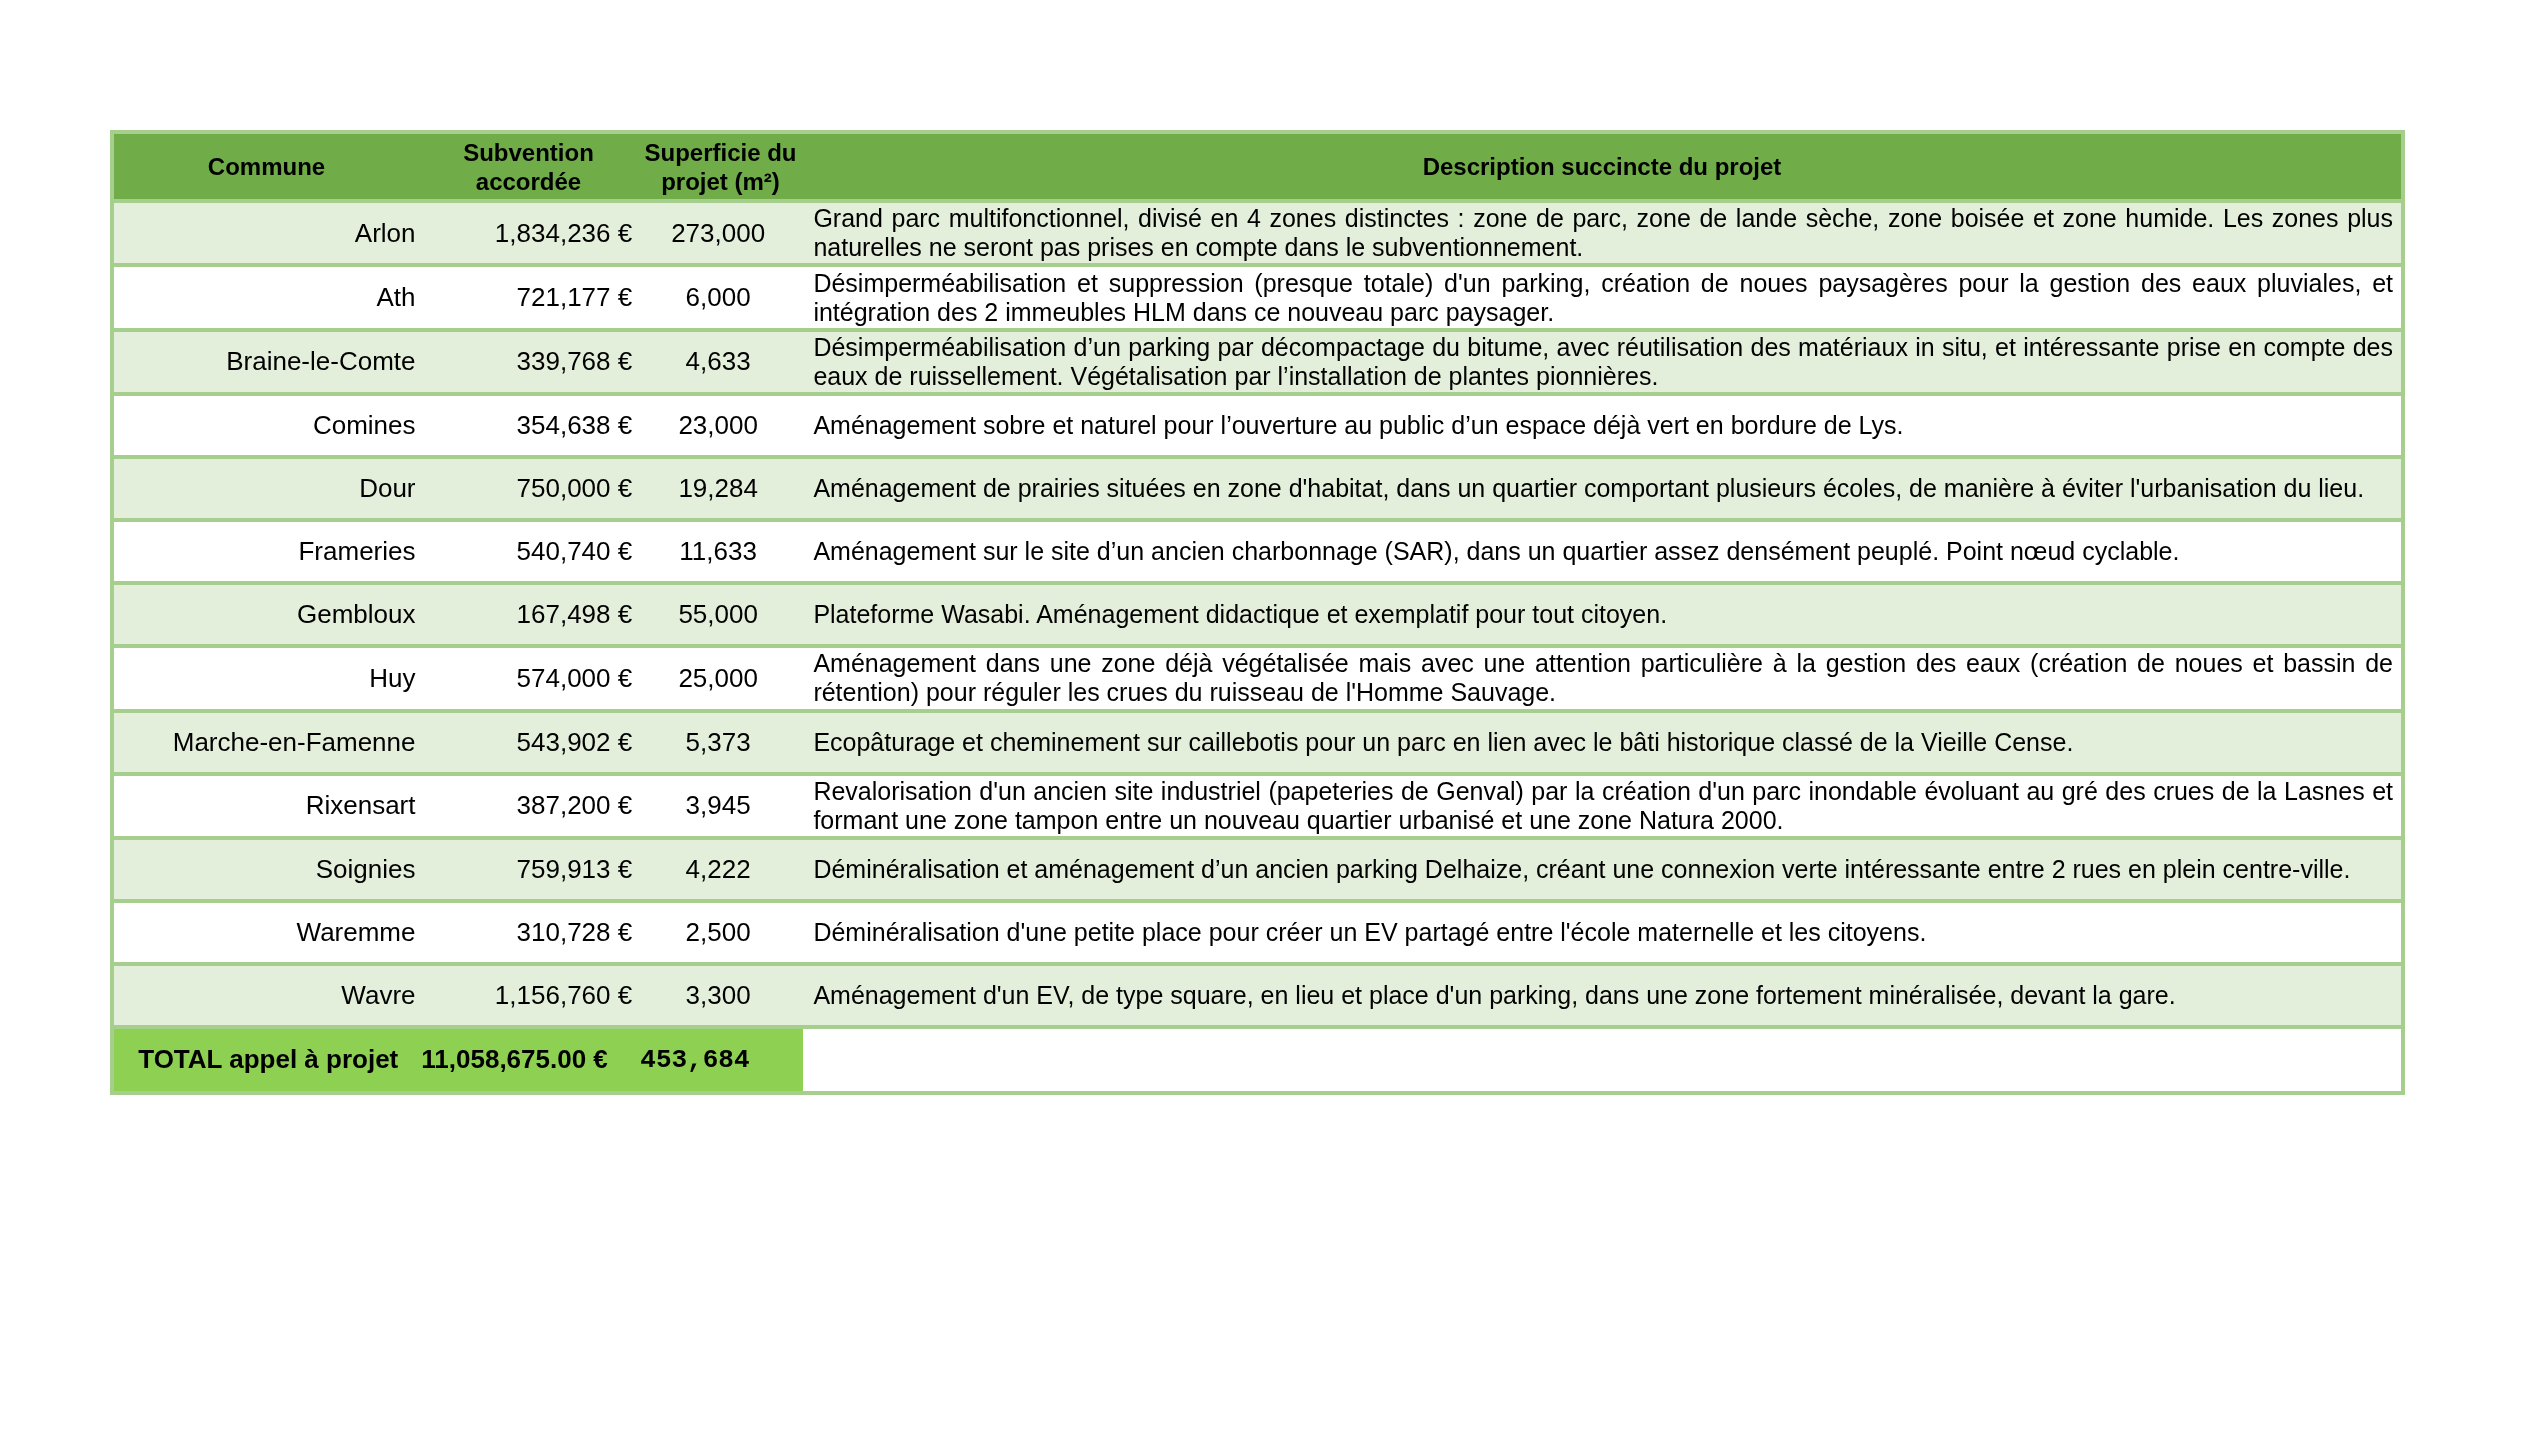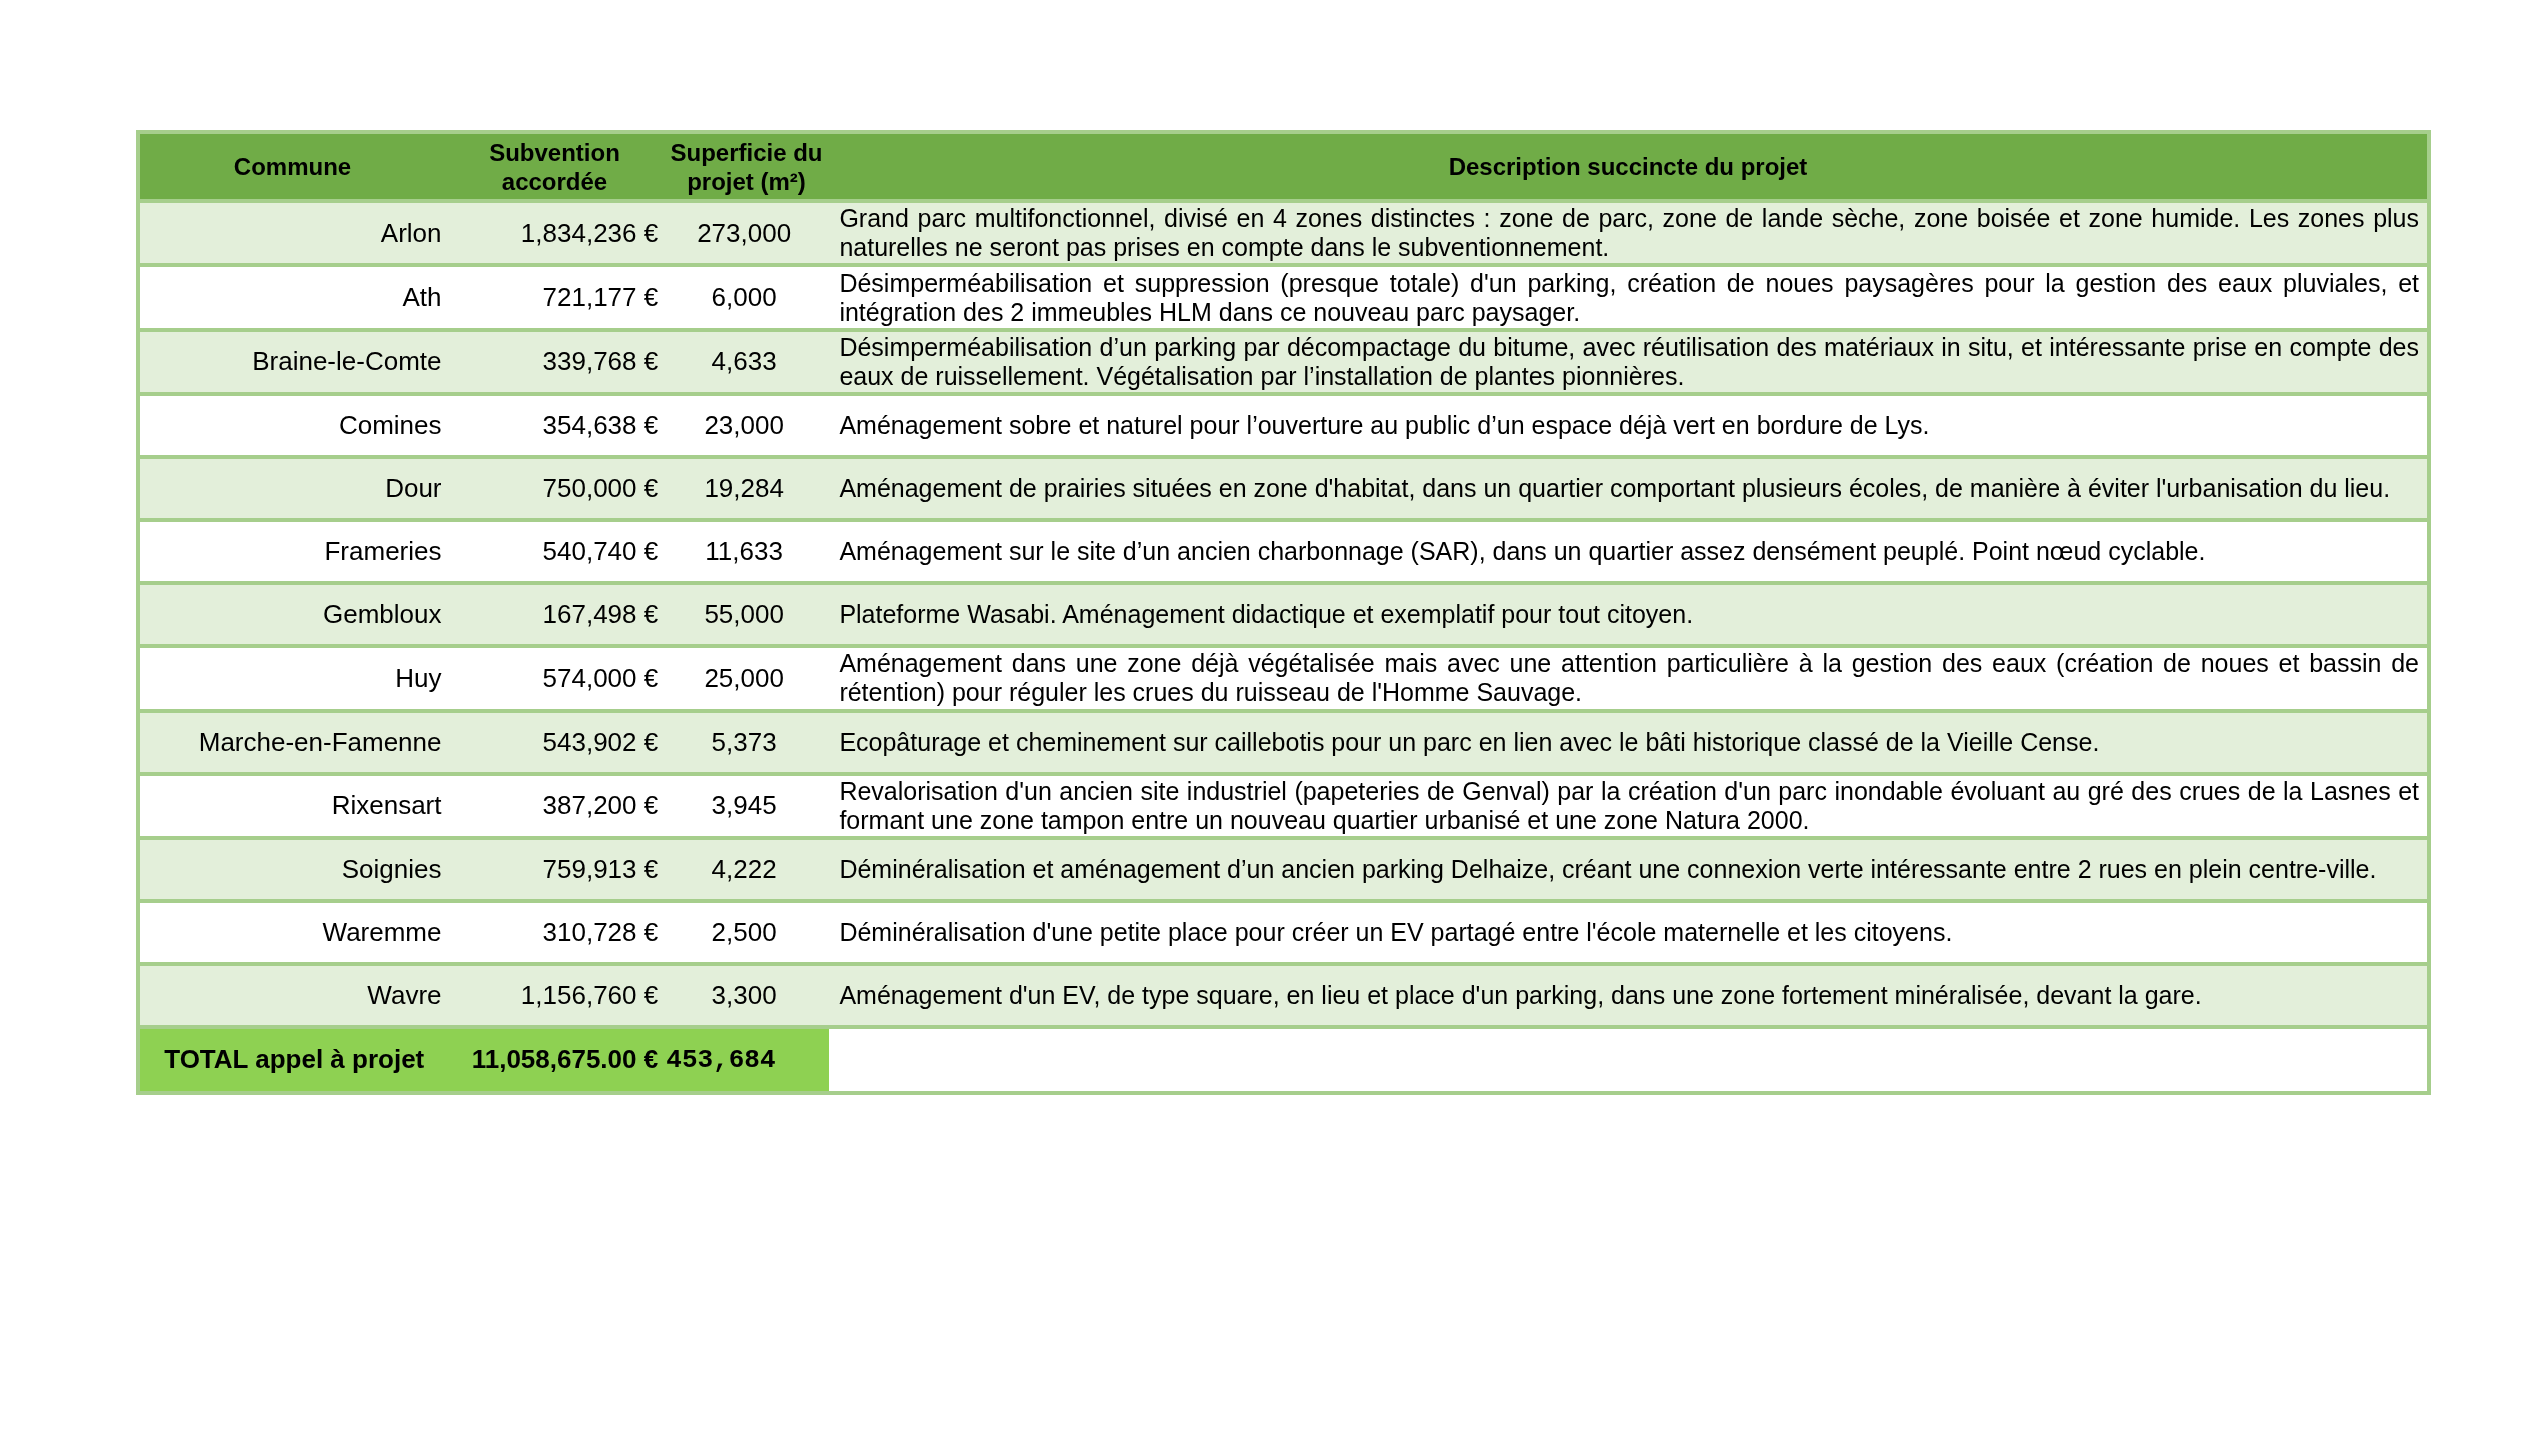--- a/index.html
+++ b/index.html
@@ -8,21 +8,21 @@
     --stripe-bg:#E3EFDA;
     --row-bg:#FFFFFF;
     --border-green:#A6CE8C;
     --text:#000000;
   }
   html,body{margin:0;padding:0;background:#ffffff;overflow:hidden;}
   body{
     width:2538px;height:1454px;position:relative;
     font-family:"Liberation Sans",sans-serif;color:var(--text);
   }
-  .table-wrap{position:absolute;left:136px;top:130px;}
+  .table-wrap{position:absolute;left:110px;top:130px;}
   table.grant-table{
     border-collapse:collapse;table-layout:fixed;width:2291px;
     border:4px solid var(--border-green);
   }
   .grant-table td,.grant-table th{
     border-top:4px solid var(--border-green);
     border-bottom:4px solid var(--border-green);
     overflow:hidden;
   }
   
@@ -54,21 +54,21 @@
     vertical-align:middle;padding:1.2px 8px 1.2px 10.4px;
   }
   
   .grant-table tfoot tr{height:66px;}
   tfoot td.total-label-cell{
     background:var(--total-bg);font-weight:bold;font-size:26px;
     text-align:center;vertical-align:middle;padding:0 2.3px 0 5.8px;white-space:nowrap;
   }
   tfoot td.total-subvention-cell{
     background:var(--total-bg);font-weight:bold;font-size:26px;
-    text-align:right;vertical-align:middle;padding:0 5.8px 0 2.3px;white-space:nowrap;
+    text-align:left;vertical-align:middle;padding:0 5.8px 0 2.3px;white-space:nowrap;
   }
   tfoot td.total-superficie-cell{
     background:var(--total-bg);font-weight:bold;font-size:26px;
     text-align:left;vertical-align:middle;padding:0 7px 0 2.3px;white-space:nowrap;font-family:Liberation Mono, monospace;
   }
   tfoot td.total-description-cell{background:var(--row-bg);}
 </style>
 </head>
 <body>
 

